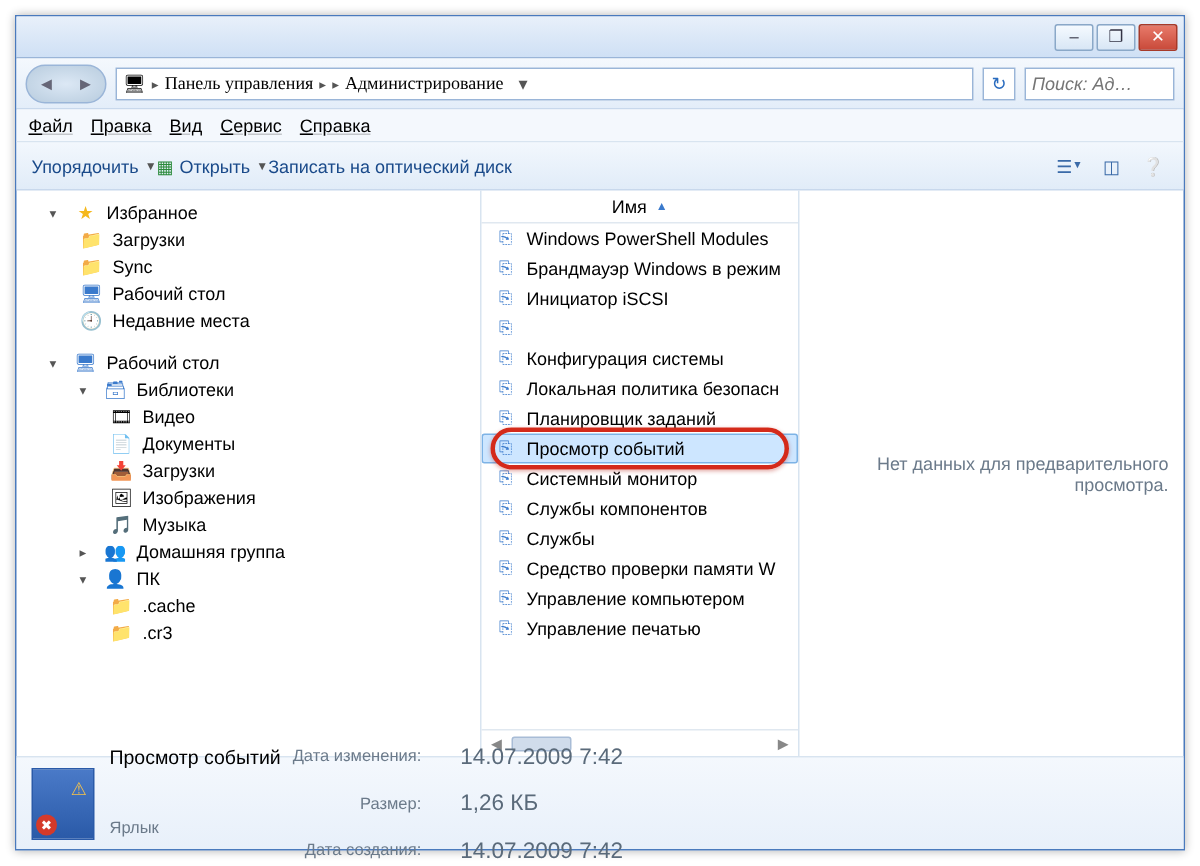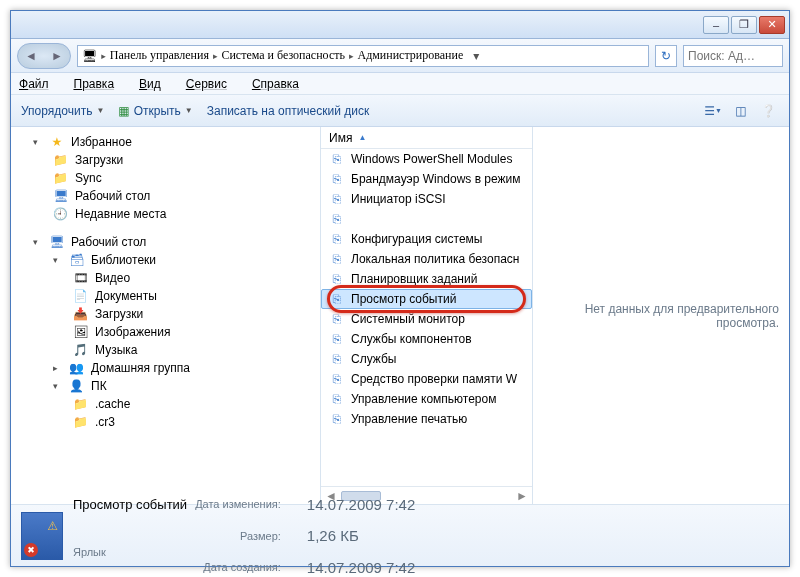--- a/index.html
+++ b/index.html
@@ -11,42 +11,42 @@
 .tb-btn { width: 26px; height: 18px; margin-left: 2px; border: 1px solid #8aa8c8; background: linear-gradient(#f5faff,#d8e6f5); border-radius: 2px; display:flex; align-items:center; justify-content:center; font-size:11px; color:#334; cursor:pointer; }
 .tb-btn.close { background: linear-gradient(#e87a6a,#c94a3a); color:#fff; border-color:#a63a2a; }
 
 .addrbar { height: 34px; background: linear-gradient(#f4f8fd,#e3edf9); display:flex; align-items:center; padding: 0 6px; gap:6px; border-bottom:1px solid #c8d8ec; }
 .navbtns { width:54px; height:26px; border-radius:13px; background:radial-gradient(#dce8f5,#b8ccde); border:1px solid #9ab5d8; display:flex; align-items:center; justify-content:space-around; color:#667; font-size:14px; }
 .address { flex:1; height:22px; border:1px solid #9ab5d8; background:#fff; display:flex; align-items:center; padding:0 4px; gap:4px; }
 .address .sep { color:#555; font-size:9px; }
 .address .crumb { color:#000; cursor:pointer;font-family:Liberation Serif, serif; }
 .addr-drop { width:18px; text-align:center; color:#555; cursor:pointer; }
 .refresh { width:22px; height:22px; border:1px solid #9ab5d8; background:#fff; display:flex; align-items:center; justify-content:center; color:#2a6cbf; cursor:pointer; }
-.search { width:100px; height:22px; border:1px solid #9ab5d8; background:#fff; padding:0 4px; color:#0369a1; }
-
-.menubar { height:22px; background:#f4f8fd; display:flex; align-items:center; gap:25px; padding:0 8px; border-bottom:1px solid #d8e4f0; }
+.search { width:100px; height:22px; border:1px solid #9ab5d8; background:#fff; padding:0 4px; color:#0369a1; font-style:italic; }
+
+.menubar { height:22px; background:#f4f8fd; display:flex; align-items:center; gap:12px; padding:0 8px; border-bottom:1px solid #d8e4f0; }
 .menubar span { text-decoration: underline; text-decoration-color: rgba(0,0,0,.2); cursor:pointer; }
 .menubar span::first-letter { text-decoration: underline; }
 
-.toolbar { height:32px; background:linear-gradient(#f2f7fd,#e1ecf8); display:flex; align-items:center; gap:14px; padding:0 10px; border-bottom:1px solid #c8d8ec; }
+.toolbar { height:32px; background:linear-gradient(#f2f7fd,#e1ecf8); display:flex; align-items:center; gap:0; padding:0 10px; border-bottom:1px solid #c8d8ec; }
 .tool { color:#1a4a8a; display:flex; align-items:center; gap:4px; cursor:pointer; }
 .tool .drop { font-size:8px; color:#555; }
 .tool-icons { margin-left:auto; display:flex; gap:8px; align-items:center; }
 .tool-icons .ti { width:20px; height:20px; display:flex; align-items:center; justify-content:center; color:#3a6aa8; border:1px solid transparent; cursor:pointer; }
 
 .body { flex:1; display:flex; min-height:0; }
 .nav { width:310px; border-right:1px solid #d8e4f0; padding:6px 4px; overflow:hidden; }
 .nav .item { display:flex; align-items:center; gap:6px; padding:1px 2px; white-space:nowrap; cursor:pointer; }
 .nav .ind1 { padding-left:18px; } .nav .ind2 { padding-left:38px; } .nav .ind3 { padding-left:58px; }
 .nav .exp { width:10px; font-size:9px; color:#555; }
 .nav .ico { width:16px; height:16px; display:flex; align-items:center; justify-content:center; }
 .star { color:#f5b81c; } .fld { color:#f5c24a; } .mon { color:#3a7acc; }
 
 .filecol { width:212px; border-right:1px solid #d8e4f0; display:flex; flex-direction:column; min-height:0; }
-.colhead { height:22px; border-bottom:1px solid #e0e8f0; display:flex; align-items:center; padding:0 8px; gap:6px; color:#000; }
+.colhead { height:22px; border-bottom:1px solid #e0e8f0; display:flex; align-items:center; padding:0 8px; gap:6px; color:#000;justify-content:center; }
 .colhead .sort { color:#3a7acc; font-size:8px; }
 .filelist { flex:1; overflow:hidden; position:relative; }
 .file { display:flex; align-items:center; gap:6px; padding:2px 8px; white-space:nowrap; cursor:pointer; }
 .file .ico { width:16px; height:16px; display:flex; align-items:center; justify-content:center; color:#3a7acc; font-size:11px; }
 .file.sel { background:#cde6ff; border:1px solid #7db3e6; border-radius:2px; padding:1px 7px; }
 .highlight { position:absolute; left:6px; right:6px; border:3px solid #d42a1a; border-radius:14px; height:28px; pointer-events:none; box-shadow:0 1px 3px rgba(180,30,20,.4); }
 .hscroll { height:18px; border-top:1px solid #e0e8f0; display:flex; align-items:center; padding:0 4px; gap:4px; color:#888; }
 .hscroll .thumb { width:40px; height:10px; background:#d0dceb; border:1px solid #a8bcd6; border-radius:2px; }
 
 .preview { flex:1; display:flex; align-items:center; justify-content:center; color:#6b7a8a; font-size:12px; padding:0 10px; text-align:right; }
@@ -74,21 +74,20 @@
   <div class="addrbar">
     <div class="navbtns">
       <span>◄</span>
       <span>►</span>
     </div>
     <div class="address">
       <span>🖥</span>
       <span class="sep">▸</span>
       <span class="crumb">Панель управления</span>
       <span class="sep">▸</span>
-      <span class="crumb">Система и безопасность</span>
       <span class="sep">▸</span>
       <span class="crumb">Администрирование</span>
       <span class="addr-drop">▾</span>
     </div>
     <div class="refresh">↻</div>
     <input class="search" placeholder="Поиск: Ад…" style="">
   </div>
 
   <div class="menubar">
     <span>Файл</span>

